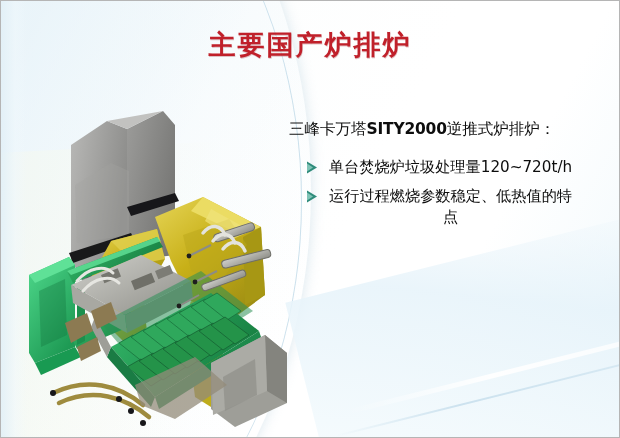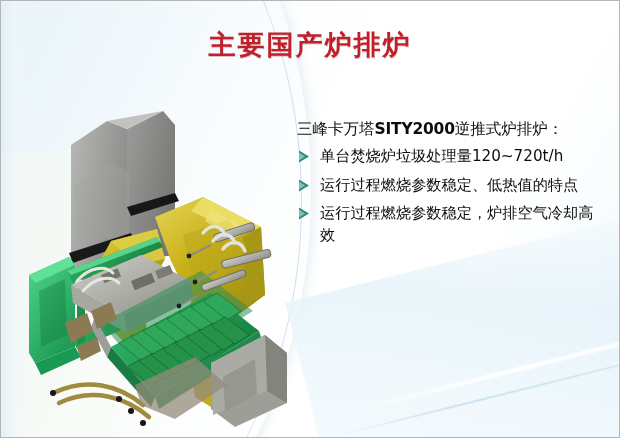--- a/index.html
+++ b/index.html
@@ -140,41 +140,42 @@
     font-weight: 700;
     letter-spacing: 2px;
     color: #c0202a;
     text-shadow: 0.5px 0.5px 0 rgba(140,20,26,0.25);
     white-space: nowrap;
   }
 
   
   .textblock {
     position: absolute;
-    left: 296px;
+    left: 288px;
     top: 116px;
     width: 300px;
     color: #0d0d0d;
   }
 
   .lead {
     font-size: 15.5px;
     line-height: 1.55;
     margin: 0 0 5px 0;
     white-space: nowrap;
   }
   .lead .em {
     font-weight: 700;
     letter-spacing: -0.2px;
   }
 
   ul.bullets {
     list-style: none;
-    margin: 0;
+    margin: 16px;
     padding: 0;
+    text-align: center;
   }
 
   ul.bullets li {
     position: relative;
     padding-left: 23px;
     margin-bottom: 7px;
     font-size: 15.2px;
     line-height: 1.42;
   }
 
@@ -398,23 +399,16 @@
         </svg>
         <span>单台焚烧炉垃圾处理量120~720t/h</span>
       </li>
       <li>
         <svg class="arrow" viewBox="0 0 12 13">
           <polygon points="1,0.5 11,6.5 1,12.5" fill="#2E8B7A"></polygon>
           <polygon points="1,2.5 7,6.5 1,10.5" fill="#7FC3B6"></polygon>
         </svg>
         <span>运行过程燃烧参数稳定、低热值的特点</span>
       </li>
-      <li>
-        <svg class="arrow" viewBox="0 0 12 13">
-          <polygon points="1,0.5 11,6.5 1,12.5" fill="#2E8B7A"></polygon>
-          <polygon points="1,2.5 7,6.5 1,10.5" fill="#7FC3B6"></polygon>
-        </svg>
-        <span>运行过程燃烧参数稳定，炉排空气冷却高效</span>
-      </li>
     </ul>
   </div>
 
 </div>
 
 </body></html>

